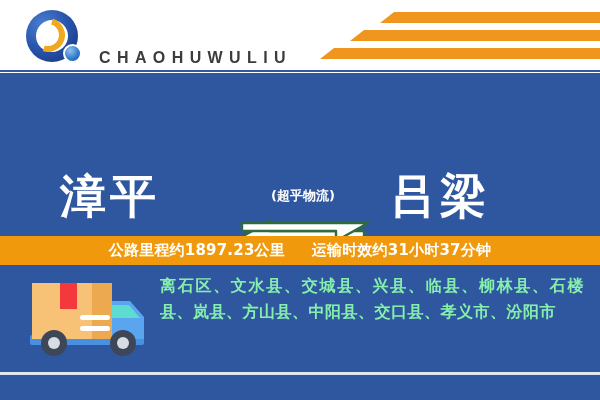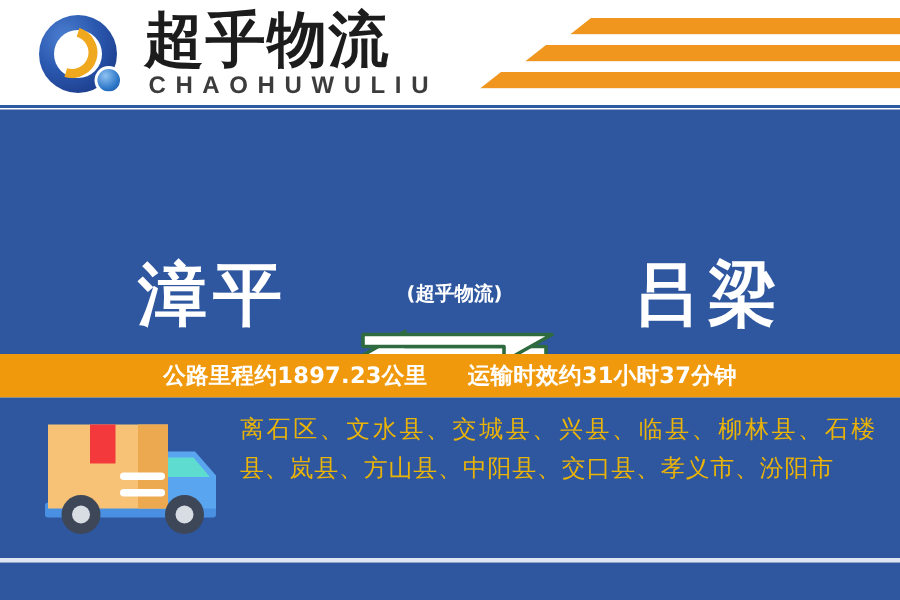--- a/index.html
+++ b/index.html
@@ -79,21 +79,20 @@
   .route{
     position:absolute;left:0;top:73px;width:600px;height:163px;
     background:#2f579f;
   }
   .city{
     position:absolute;top:124px;
     font-family:"DejaVu Sans","Liberation Sans",sans-serif;
     font-size:46px;font-weight:bold;color:#ffffff;
     letter-spacing:4px;white-space:nowrap;
     transform:translateY(-50%);
-    margin-left:32px;
   }
   .city.from{left:60px;}
   .city.to{left:390px;}
 
   .mid{
     position:absolute;left:238px;top:106px;width:130px;height:110px;
   }
   .mid-top{
     position:absolute;left:0;top:8px;width:130px;text-align:center;
     font-family:"DejaVu Sans","Liberation Sans",sans-serif;
@@ -121,21 +120,21 @@
 
   
   .coverage{
     position:absolute;left:0;top:265px;width:600px;height:107px;
     background:#2f579f;
   }
   .truck{position:absolute;left:26px;top:10px;width:126px;height:86px;}
   .cities-list{
     position:absolute;left:160px;top:8px;width:424px;
     font-family:"DejaVu Sans","Liberation Sans",sans-serif;
-    font-size:16px;font-weight:normal;color:#eab308;
+    font-size:16px;font-weight:bold;color:#86efac;
     line-height:26px;letter-spacing:.5px;
     text-align:justify;text-align-last:left;
   }
   .bottom-rule{
     position:absolute;left:0;top:372px;width:600px;height:3px;background:#dfe6f2;
   }
   .footer{
     position:absolute;left:0;top:375px;width:600px;height:25px;background:#2f579f;
   }
 </style>
@@ -146,21 +145,20 @@
 
   <div class="header">
 
     <div class="logo-wrap">
       <div class="logo-ring"></div>
       <div class="logo-hole"></div>
       <div class="logo-crescent"></div>
       <div class="logo-dot"></div>
     </div>
 
-    <div class="brand-cn">超乎物流</div>
 
     <div class="brand-en">CHAOHUWULIU</div>
 
     <div class="stripes">
       <div class="stripe s1"></div>
       <div class="stripe s2"></div>
       <div class="stripe s3"></div>
     </div>
 
     <div class="header-rule"></div>

